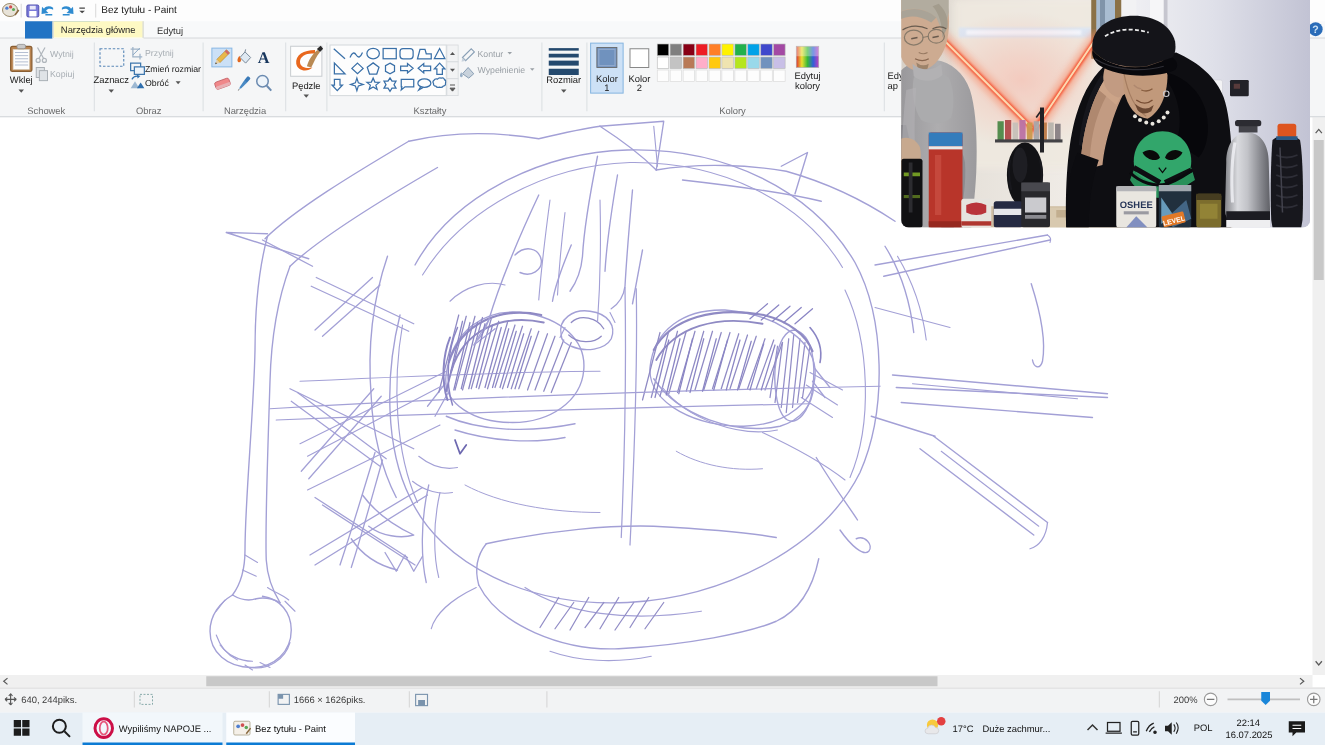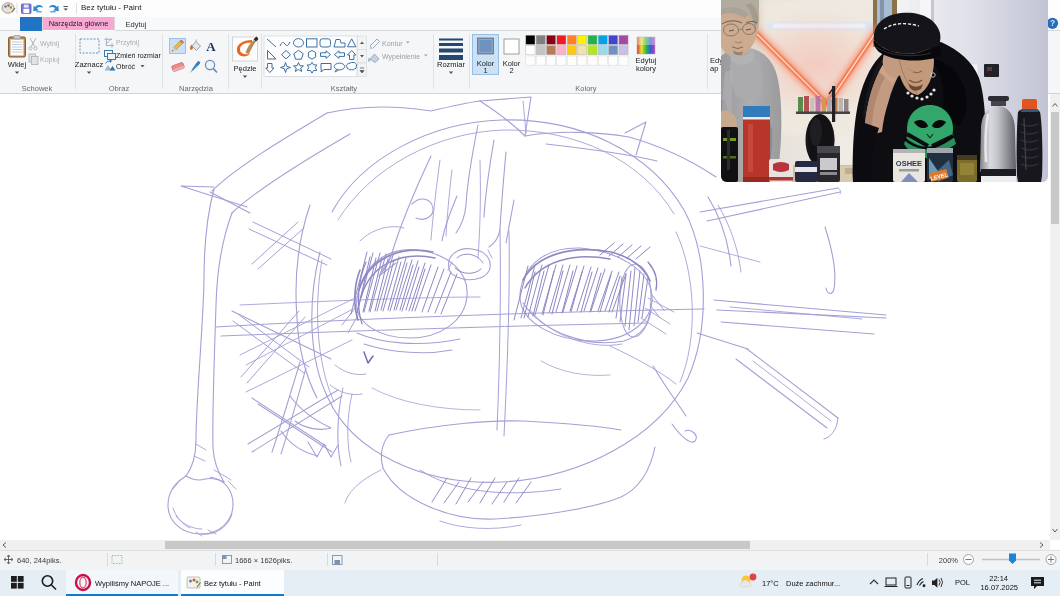--- a/index.html
+++ b/index.html
@@ -7,21 +7,21 @@
 body{font-family:"Liberation Sans", sans-serif;}
 #screen{position:relative;width:1060px;height:596px;background:#fff;overflow:hidden;}
 .abs{position:absolute;}
 
 #titlebar{left:0;top:0;width:1060px;height:17px;background:#fdfdfd;}
 #titletext{left:81px;top:3px;font-size:8px;color:#222;}
 
 #tabrow{left:0;top:17px;width:1060px;height:14px;background:#f8f9fa;border-bottom:1px solid #d6d9dc;}
 div.tab{position:absolute;top:0;height:14px;font-size:7.5px;color:#333;display:flex;align-items:center;justify-content:center;}
 #tab-plik{left:0;width:60px;background:#2173c4;color:#fff;margin-left:20px;}
-#tab-main{left:42px;width:73px;background:#f9a8d4;border-left:1px solid #d6d9dc;border-right:1px solid #d6d9dc;border-bottom:1px solid #fcfdfe;color:#222;}
+#tab-main{left:42px;width:73px;background:#fef9c3;border-left:1px solid #d6d9dc;border-right:1px solid #d6d9dc;border-bottom:1px solid #fcfdfe;color:#222;}
 #tab-widok{left:115px;width:42px;}
 
 #ribbon{left:0;top:31px;width:1060px;height:63px;background:#f5f6f7;border-bottom:1px solid #d0d4d8;font-size:7px;color:#444;}
 
 #canvasarea{left:0;top:94px;width:1050px;height:446px;background:#fff;}
 
 #vscroll{left:1050px;top:94px;width:10px;height:446px;background:#f0f0f0;}
 #vthumb{left:1051px;top:112px;width:8px;height:112px;background:#c8c8c8;}
 #hscroll{left:0;top:540px;width:1050px;height:10px;background:#f0f0f0;}
 #hthumb{left:165px;top:541px;width:585px;height:8px;background:#c8c8c8;}

